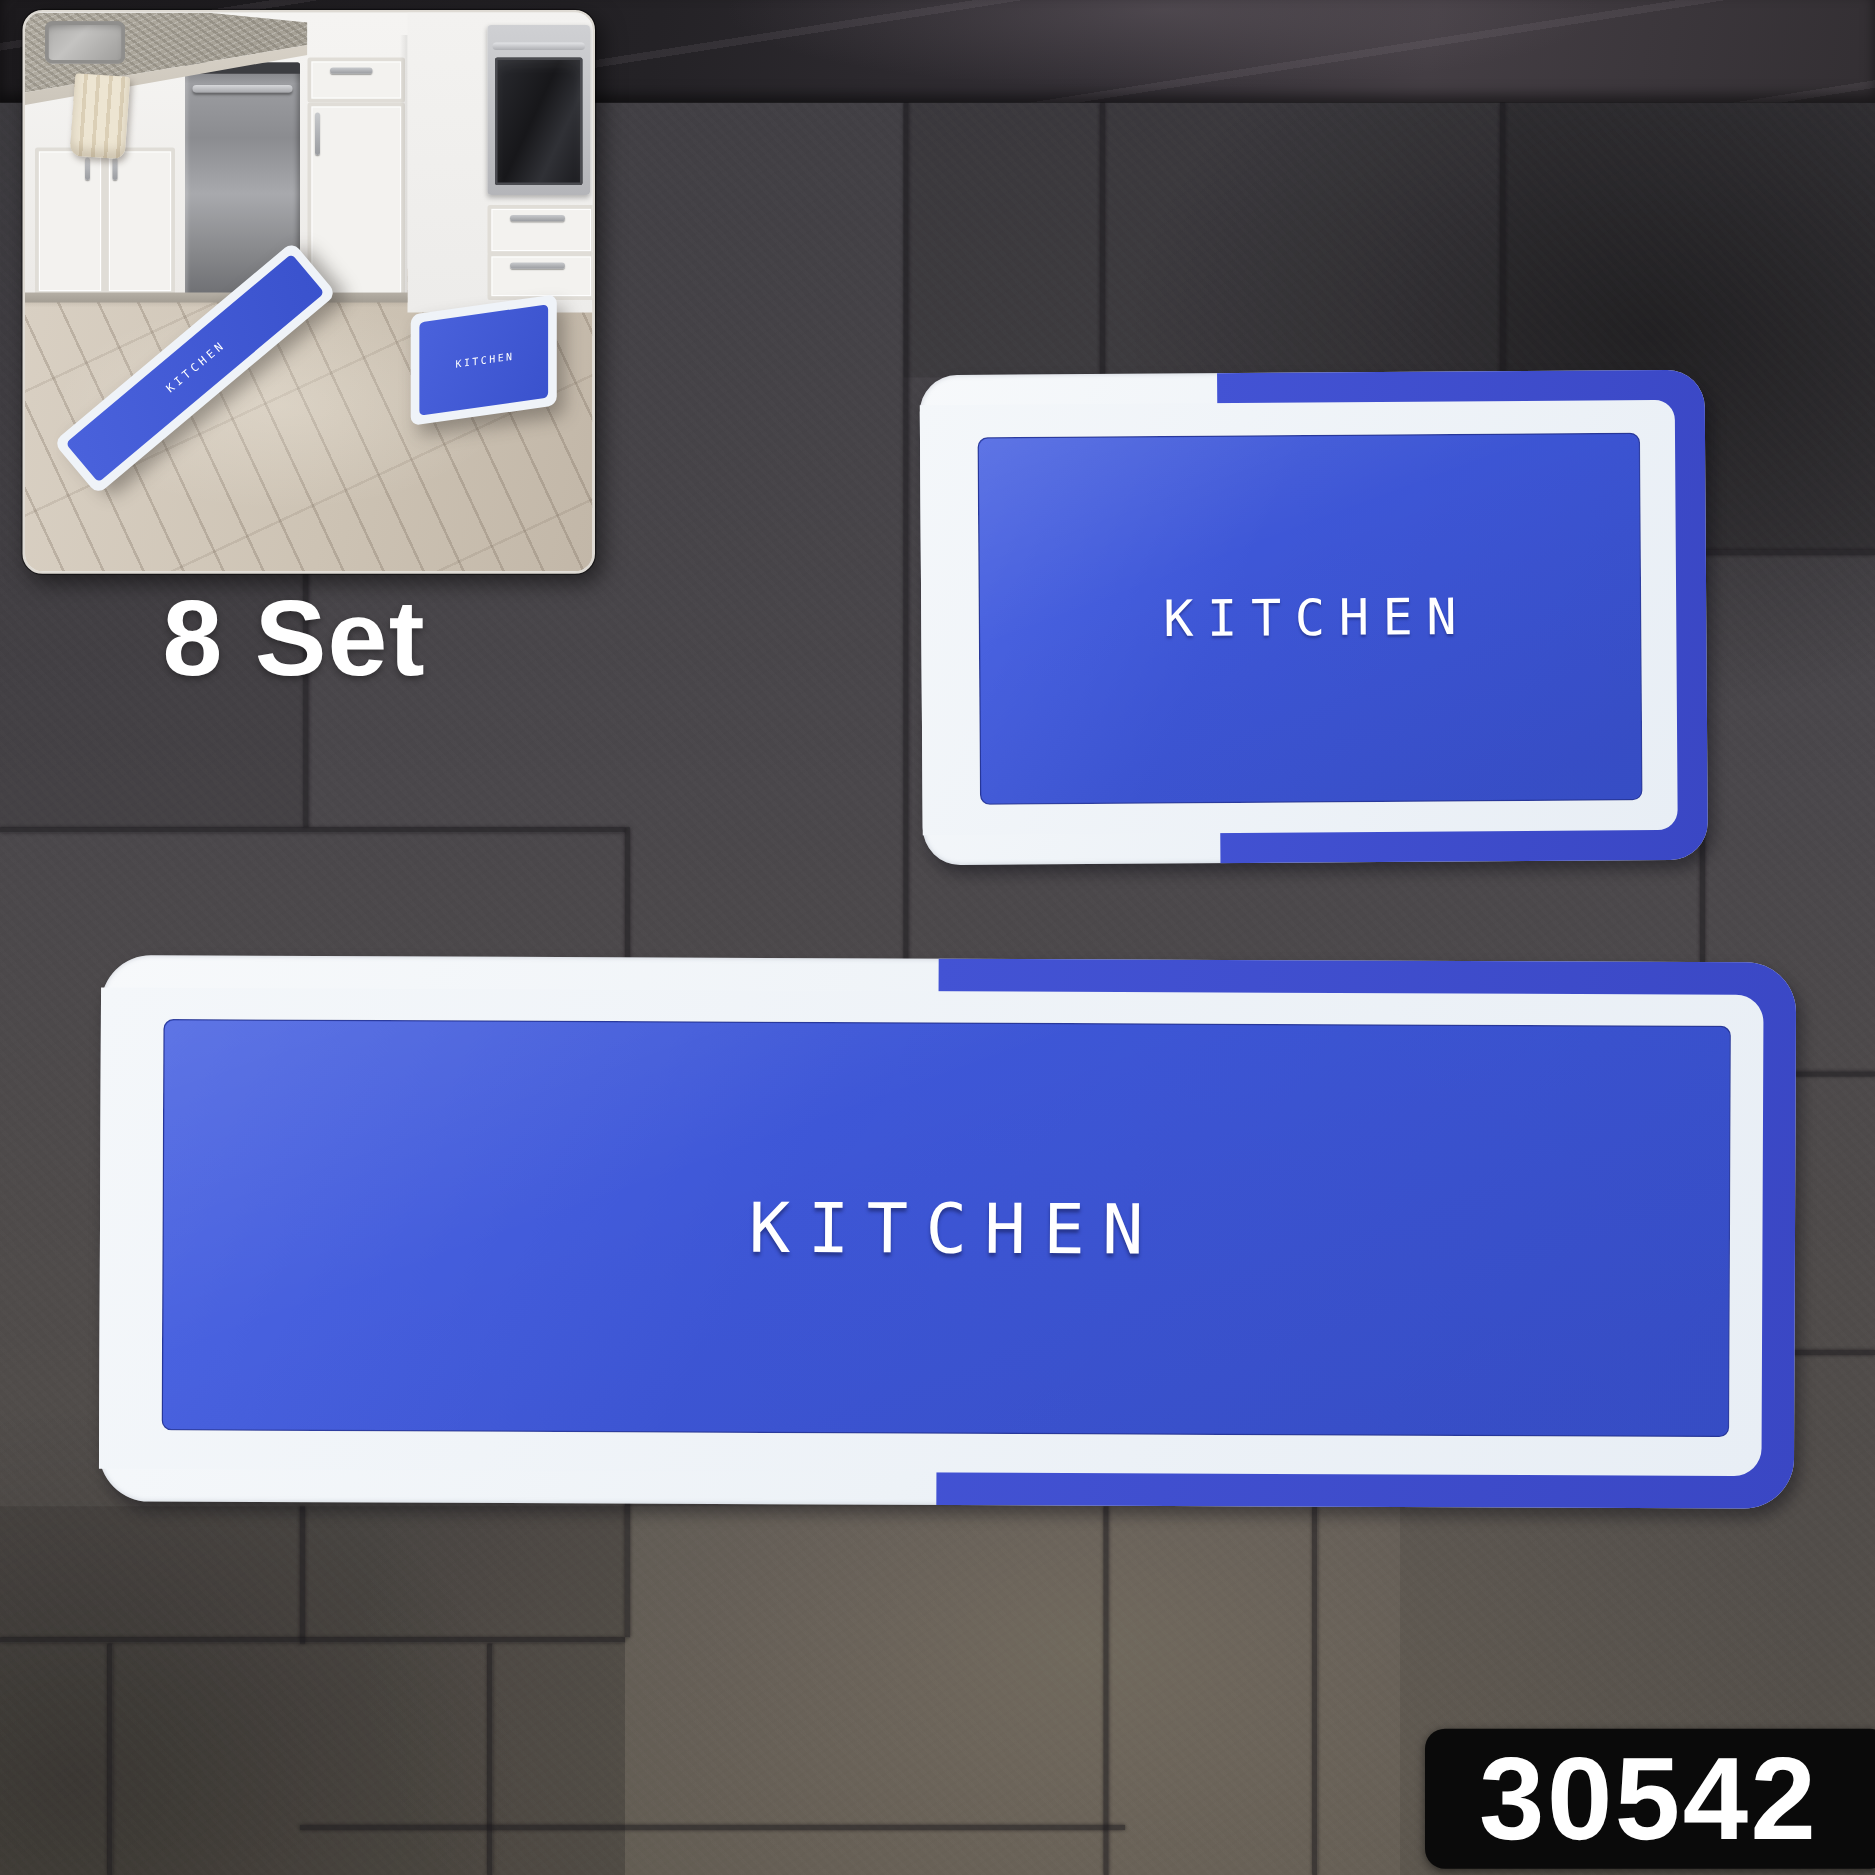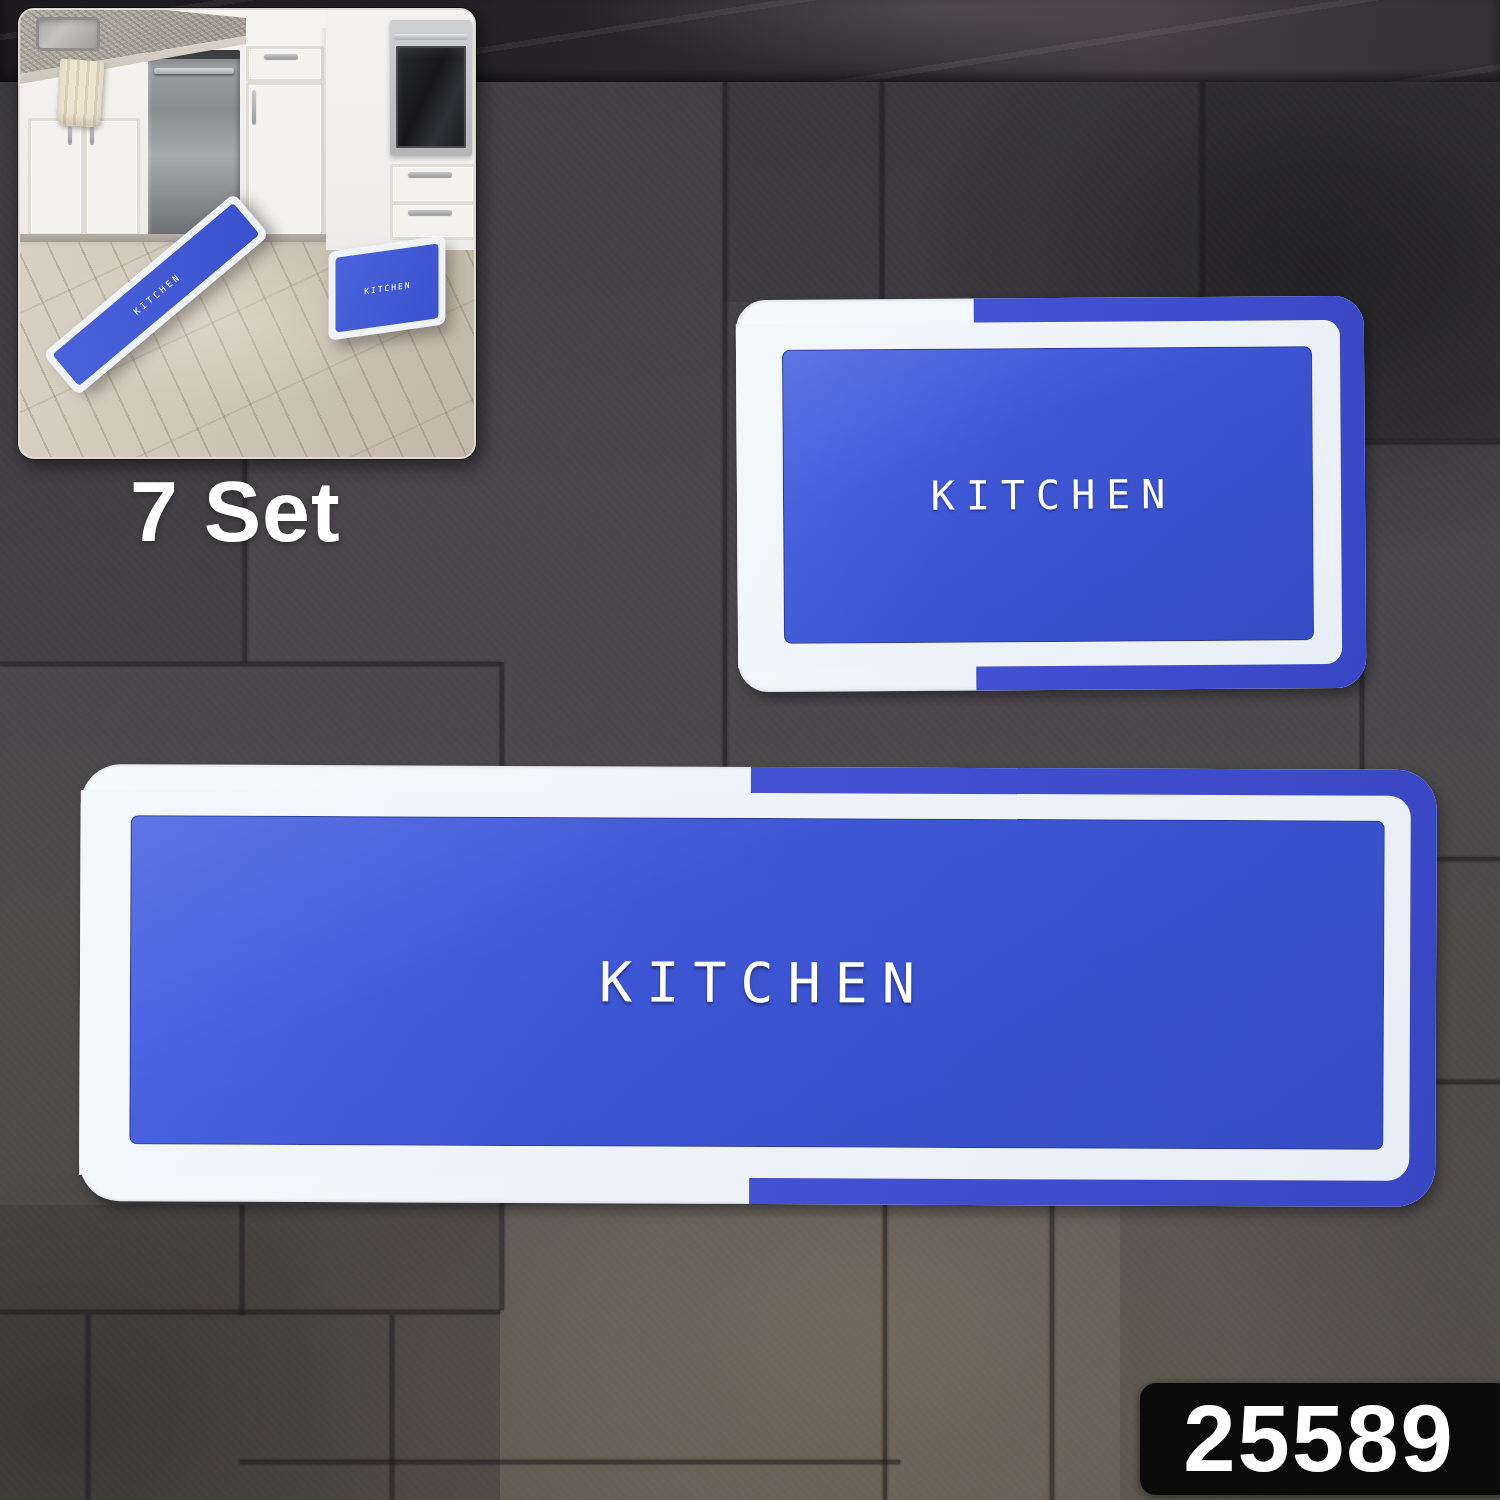--- a/index.html
+++ b/index.html
@@ -185,37 +185,37 @@
           <span style="font-size:9px;letter-spacing:3px;text-indent:3px;">KITCHEN</span>
         </div>
     </div>
     <div class="imat" style="left:308px;top:234px;width:118px;height:88px;border-radius:7px;transform:rotate(-8deg) skewX(-8deg);">
       <div class="blue">
           <span style="font-size:8px;letter-spacing:2px;text-indent:2px;">KITCHEN</span>
         </div>
     </div>
   </div>
 
-  <div class="set-label">7 Set</div>
+  <div class="set-label">8 Set</div>
 
   <div class="mat mat-small">
     <div class="accent"></div>
     <div class="inner-white"></div>
     <div class="mpanel">
       <div class="sheen"></div>
       <span class="klabel">KITCHEN</span>
     </div>
   </div>
 
   <div class="mat mat-large">
     <div class="accent"></div>
     <div class="inner-white"></div>
     <div class="mpanel">
       <div class="sheen"></div>
       <span class="klabel">KITCHEN</span>
     </div>
   </div>
 
   <div class="badge">
-    <span>25589</span>
+    <span>30542</span>
   </div>
 
 </div>
 
 </body></html>

